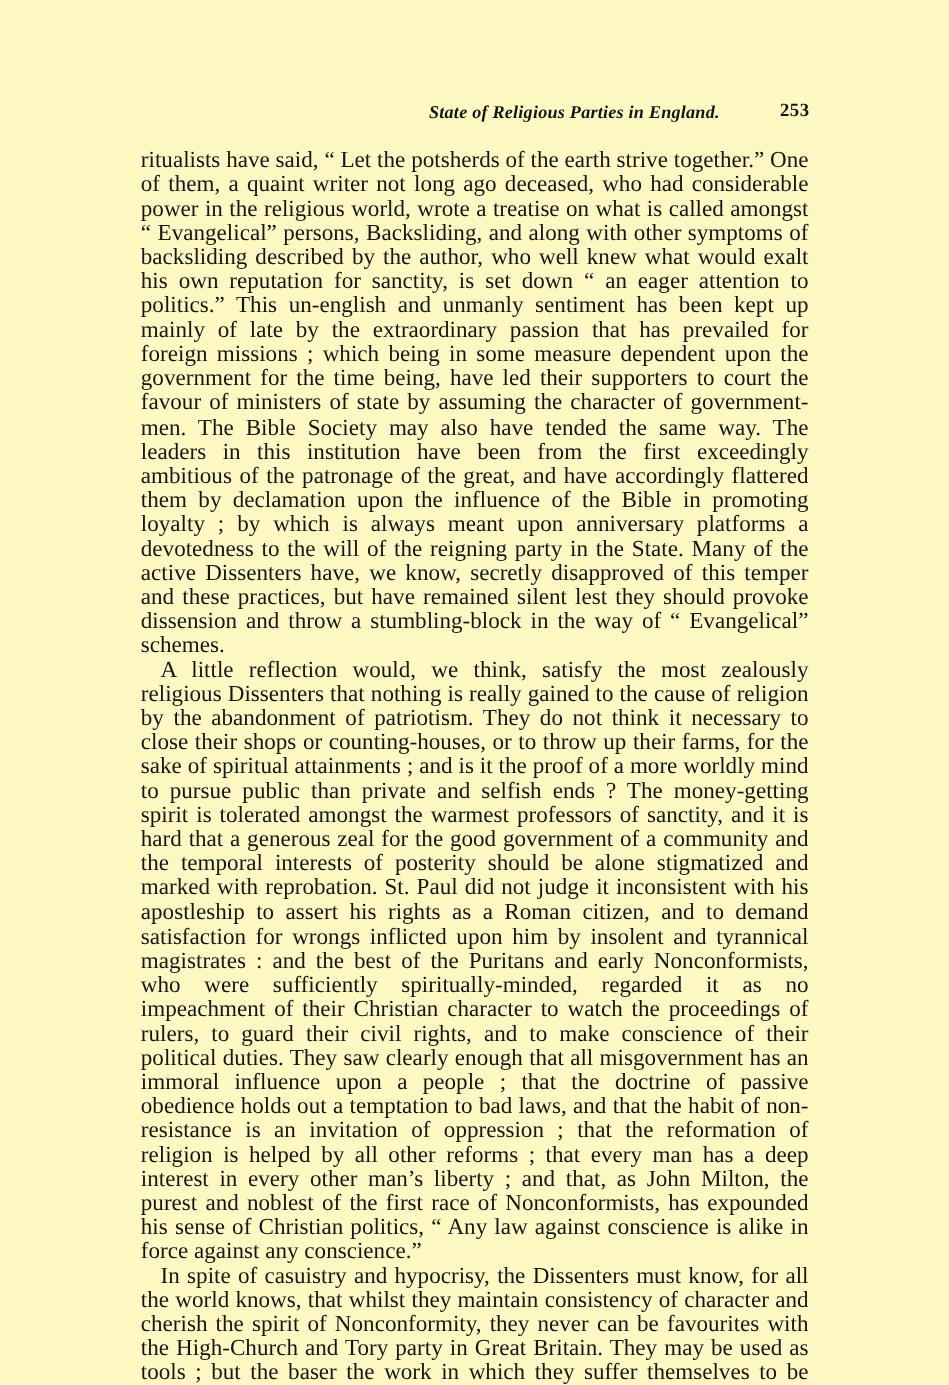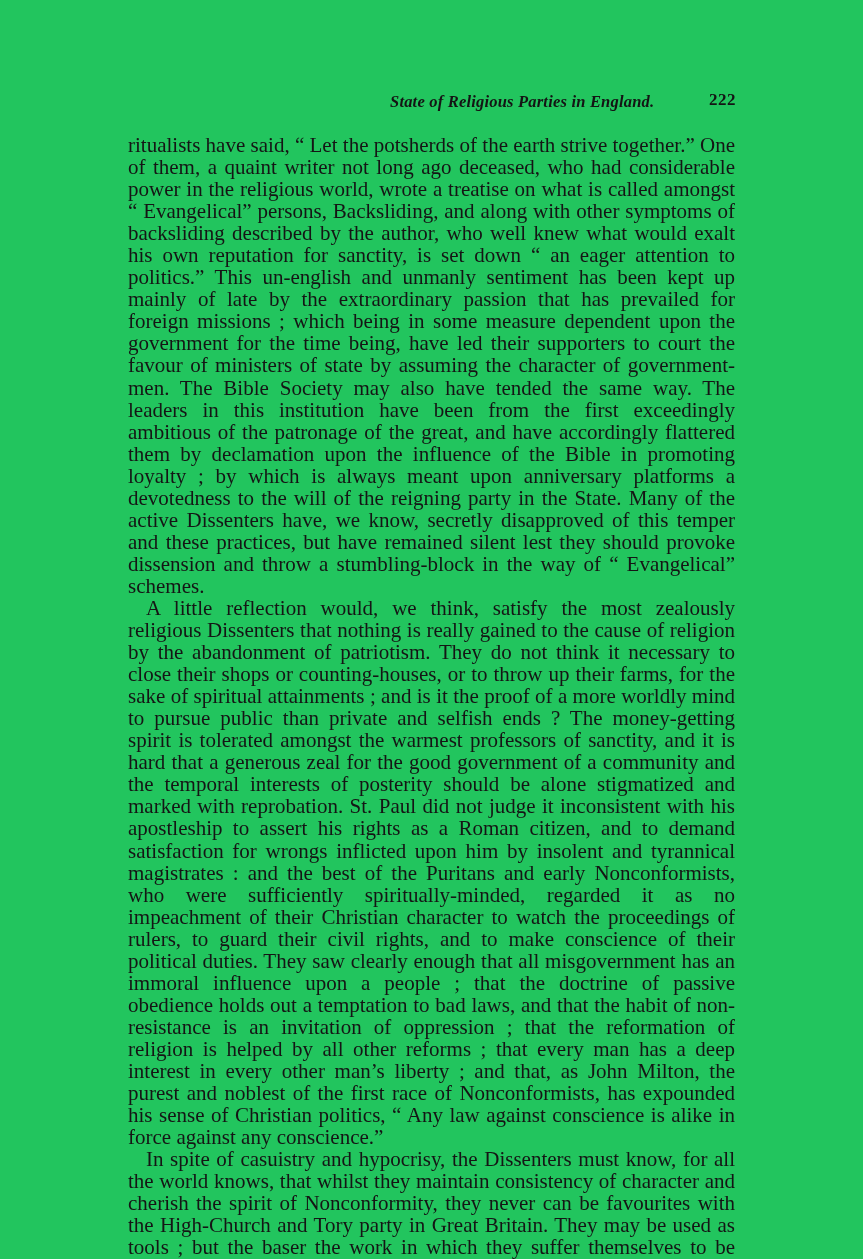--- a/index.html
+++ b/index.html
@@ -13,21 +13,21 @@
     font-family: "Liberation Serif", serif;
     color: #141414;
     position: relative;
     overflow: hidden;
   }
   .page {
     position: absolute;
     left: 0; top: 0;
     width: 863px;
     height: 1259px;
-    background: #22c55e;
+    background: #fef9c3;
   }
   .header {
     position: absolute;
     left: 128px;
     top: 92px;
     width: 608px;
     height: 22px;
     display: flex;
     align-items: baseline;
     justify-content: flex-start;
@@ -71,21 +71,21 @@
     -webkit-font-smoothing: antialiased;
   }
 </style>
 </head>
 <body>
 
 <div class="page">
 
   <div class="header">
     <span class="running-title">State of Religious Parties in England.</span>
-    <span class="folio">222</span>
+    <span class="folio">253</span>
   </div>
 
   <div class="body-text">
     <p class="first">ritualists have said, “ Let the potsherds of the earth strive together.” One of them, a quaint writer not long ago deceased, who had considerable power in the religious world, wrote a treatise on what is called amongst “ Evangelical” persons, Backsliding, and along with other symptoms of backsliding described by the author, who well knew what would exalt his own reputation for sanctity, is set down “ an eager attention to politics.” This un-english and unmanly sentiment has been kept up mainly of late by the extraordinary passion that has prevailed for foreign missions ; which being in some measure dependent upon the government for the time being, have led their supporters to court the favour of ministers of state by assuming the character of government-men. The Bible Society may also have tended the same way. The leaders in this institution have been from the first exceedingly ambitious of the patronage of the great, and have accordingly flattered them by declamation upon the influence of the Bible in promoting loyalty ; by which is always meant upon anniversary platforms a devotedness to the will of the reigning party in the State. Many of the active Dissenters have, we know, secretly disapproved of this temper and these practices, but have remained silent lest they should provoke dissension and throw a stumbling-block in the way of “ Evangelical” schemes.</p>
     <p>A little reflection would, we think, satisfy the most zealously religious Dissenters that nothing is really gained to the cause of religion by the abandonment of patriotism. They do not think it necessary to close their shops or counting-houses, or to throw up their farms, for the sake of spiritual attainments ; and is it the proof of a more worldly mind to pursue public than private and selfish ends ? The money-getting spirit is tolerated amongst the warmest professors of sanctity, and it is hard that a generous zeal for the good government of a community and the temporal interests of posterity should be alone stigmatized and marked with reprobation. St. Paul did not judge it inconsistent with his apostleship to assert his rights as a Roman citizen, and to demand satisfaction for wrongs inflicted upon him by insolent and tyrannical magistrates : and the best of the Puritans and early Nonconformists, who were sufficiently spiritually-minded, regarded it as no impeachment of their Christian character to watch the proceedings of rulers, to guard their civil rights, and to make conscience of their political duties. They saw clearly enough that all misgovernment has an immoral influence upon a people ; that the doctrine of passive obedience holds out a temptation to bad laws, and that the habit of non-resistance is an invitation of oppression ; that the reformation of religion is helped by all other reforms ; that every man has a deep interest in every other man’s liberty ; and that, as John Milton, the purest and noblest of the first race of Nonconformists, has expounded his sense of Christian politics, “ Any law against conscience is alike in force against any conscience.”</p>
     <p>In spite of casuistry and hypocrisy, the Dissenters must know, for all the world knows, that whilst they maintain consistency of character and cherish the spirit of Nonconformity, they never can be favourites with the High-Church and Tory party in Great Britain. They may be used as tools ; but the baser the work in which they suffer themselves to be employed, the sooner will they be thrown away when the work is done. The high Protestant principle asserted by the Dissenters is naturally looked upon with jealousy, if not with hatred, by the enemies of public liberty. This party see with instinctive sagacity that all men of independent opinions and character are their opponents, and that there is an inseparable connexion between civil and religious freedom. They are not deceived because they</p>
   </div>
 
 </div>
 

